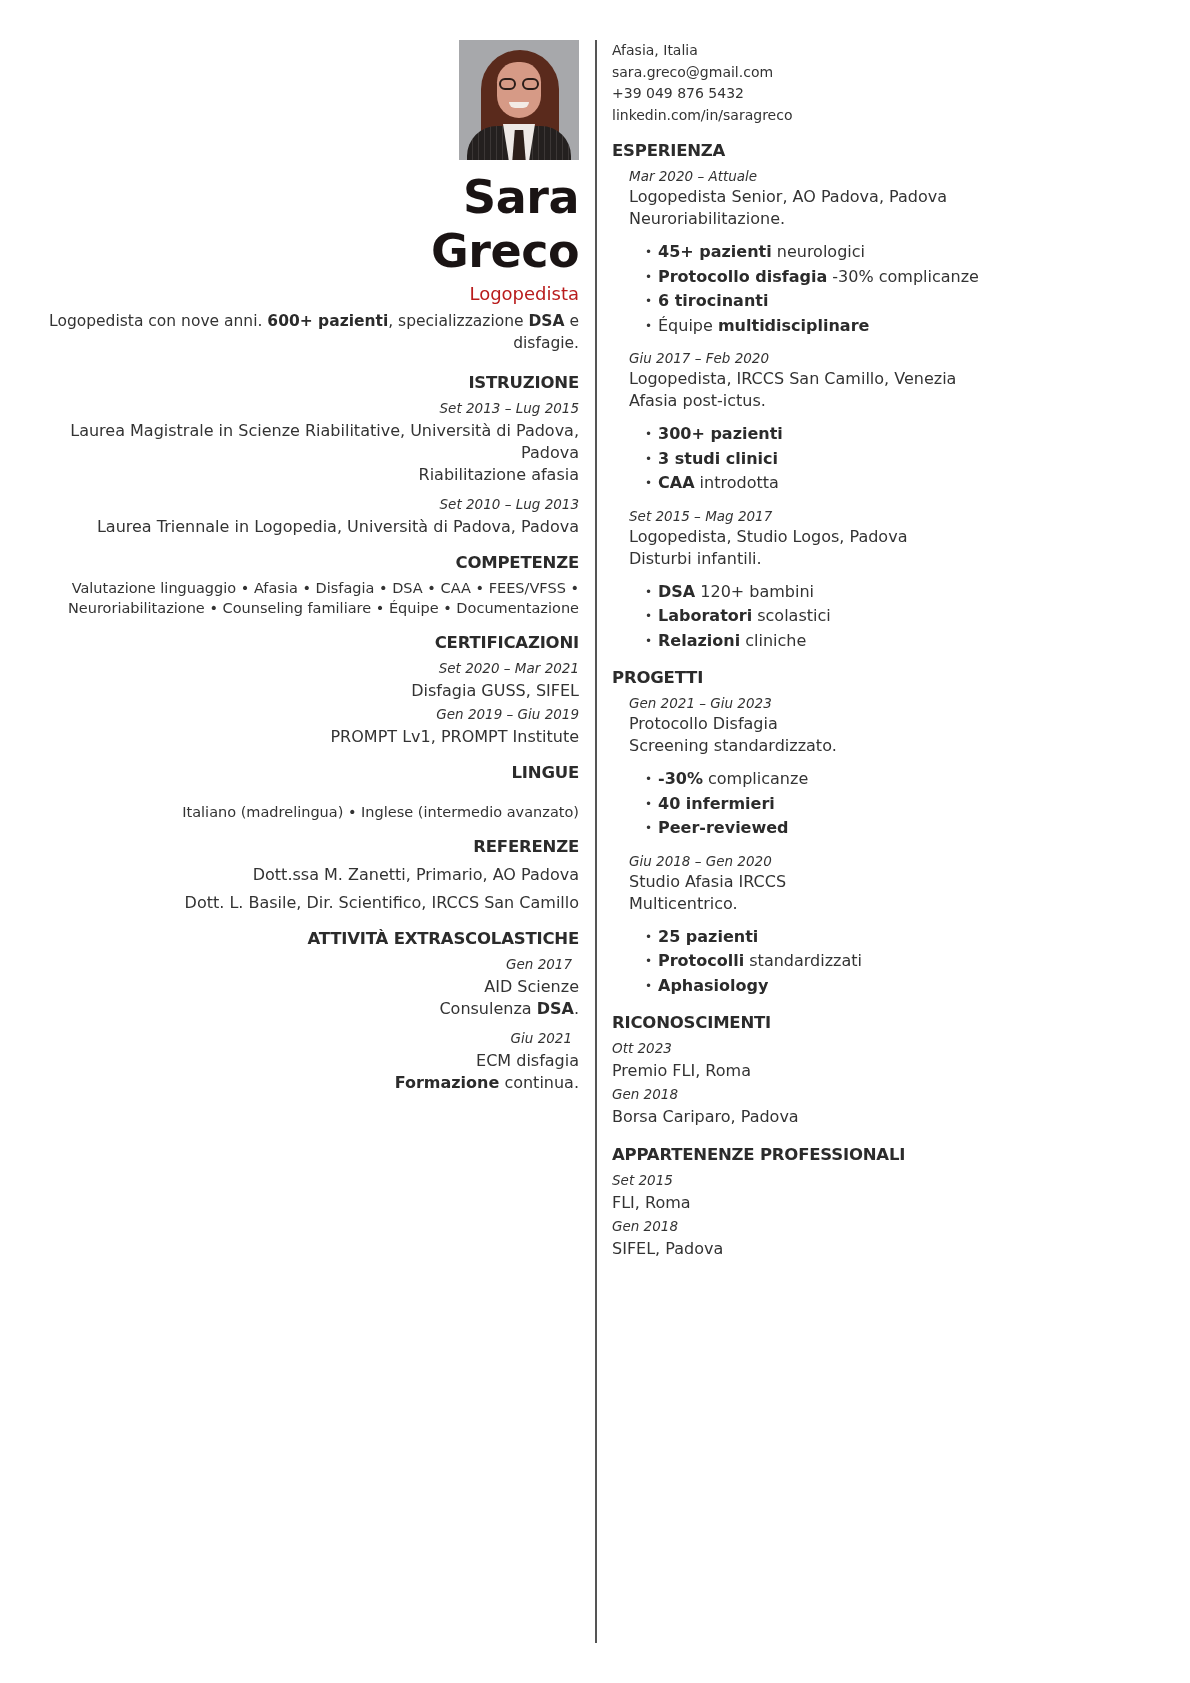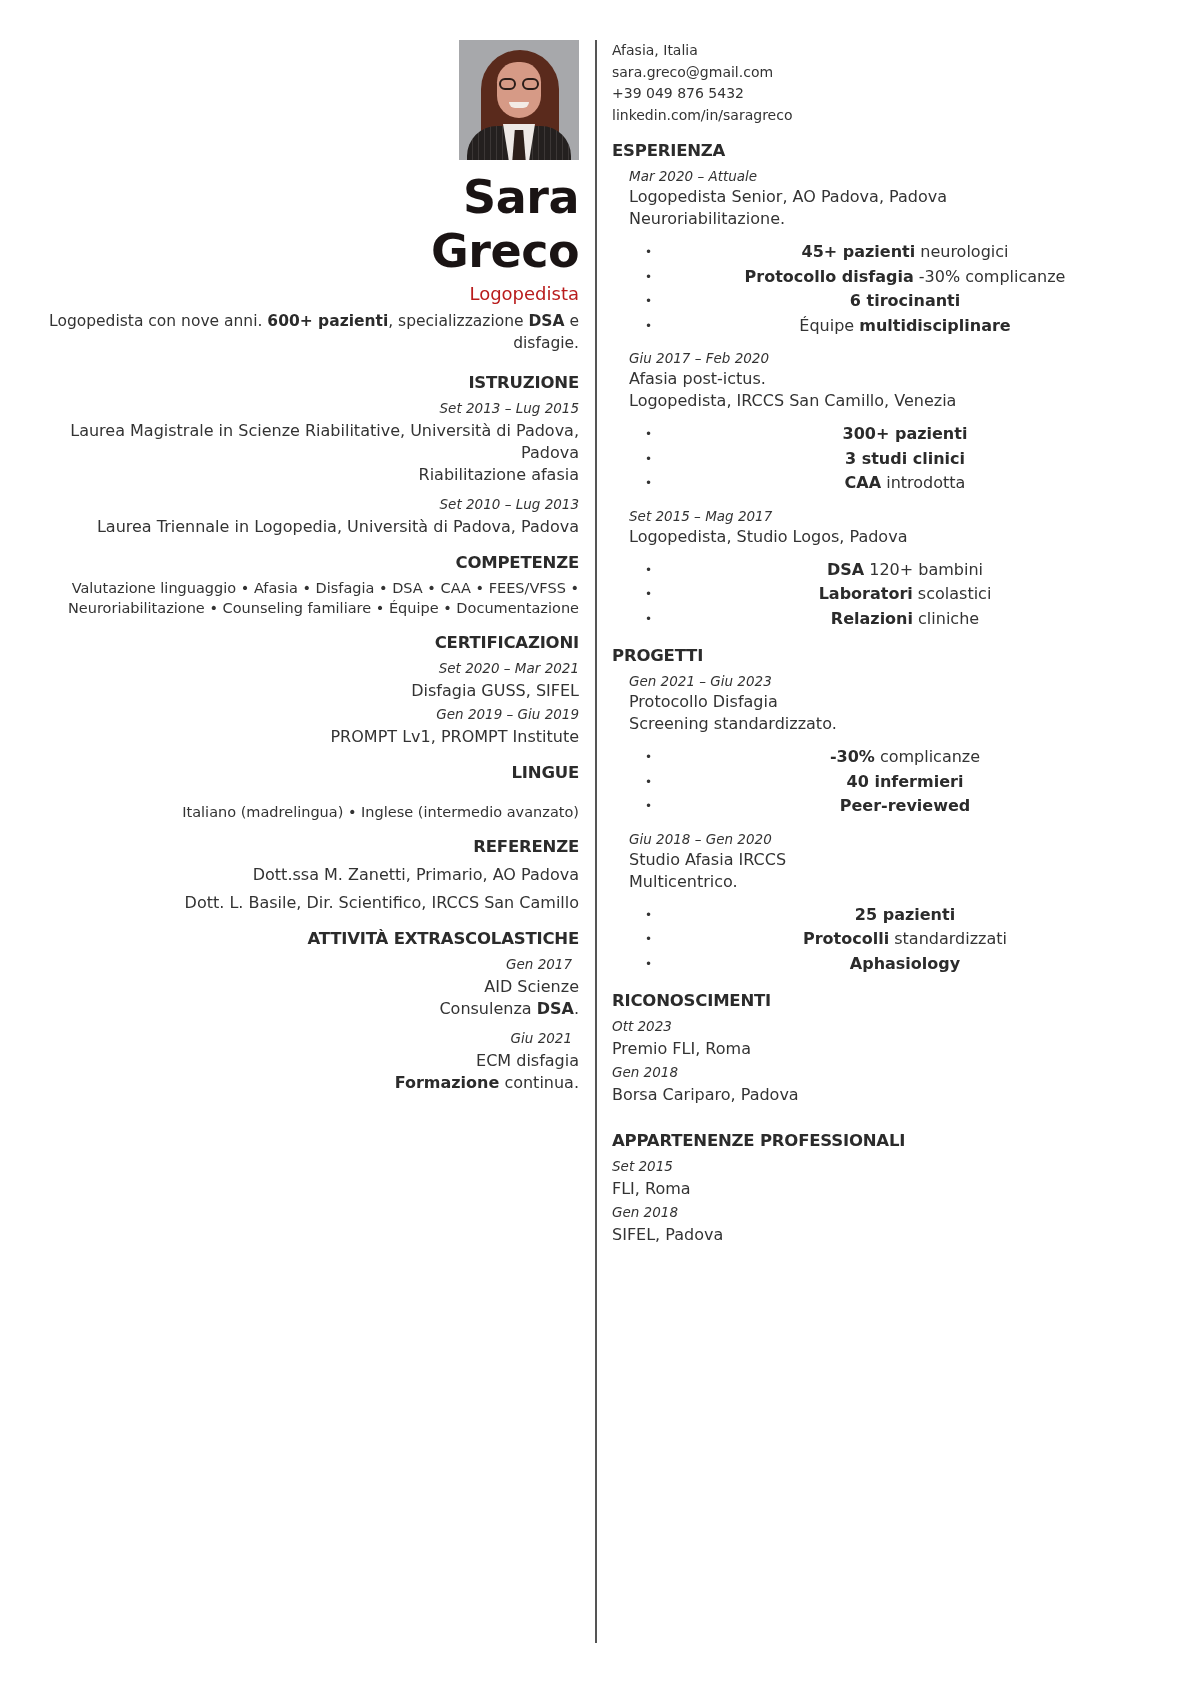--- a/index.html
+++ b/index.html
@@ -29,21 +29,21 @@
   .sec-h { font-weight: 700; font-size: 16.5px; line-height: 22px; color: #2b2b2b; letter-spacing: -0.2px; }
   .left-col .sec-h { margin-top: 14px; }
   .date { font-style: italic; font-size: 13.5px; line-height: 20px; color: #333; }
   .body { font-size: 16px; line-height: 22px; color: #333; }
   .small { font-size: 14.5px; line-height: 20px; color: #333; }
 
   .contact { font-size: 14px; line-height: 21.5px; color: #333; }
   .right-col .sec-h { margin-top: 12px; }
   .entry { margin-top: 4px; margin-left: 17px; }
   .entry + .entry { margin-top: 10px; }
-  .bullets { list-style: none; margin-top: 10px; padding-left: 16px; text-align: center; }
+  .bullets { list-style: none; margin-top: 10px; padding-left: 16px; }
   .bullets li { font-size: 16px; line-height: 24.5px; color: #333; position: relative; padding-left: 13px; }
   .bullets li::before { content: "•"; position: absolute; left: 0; top: 0; font-size: 12px; color: #333; }
 </style>
 </head>
 <body>
 
 <div class="divider"></div>
 
 <div class="left-col">
   <div class="photo" title="Foto profilo">
@@ -118,32 +118,33 @@
     <ul class="bullets">
       <li><span></span><b>45+ pazienti</b><span> neurologici</span></li>
       <li><span></span><b>Protocollo disfagia</b><span> -30% complicanze</span></li>
       <li><span></span><b>6 tirocinanti</b><span></span></li>
       <li><span>Équipe </span><b>multidisciplinare</b><span></span></li>
     </ul>
   </div>
 
   <div class="entry">
     <div class="date">Giu 2017 – Feb 2020</div>
+    <div class="body">Logopedista, IRCCS San Camillo, Venezia</div>
     <div class="body">Afasia post-ictus.</div>
-    <div class="body">Logopedista, IRCCS San Camillo, Venezia</div>
     <ul class="bullets">
       <li><span></span><b>300+ pazienti</b><span></span></li>
       <li><span></span><b>3 studi clinici</b><span></span></li>
       <li><span></span><b>CAA</b><span> introdotta</span></li>
     </ul>
   </div>
 
   <div class="entry">
     <div class="date">Set 2015 – Mag 2017</div>
     <div class="body">Logopedista, Studio Logos, Padova</div>
+    <div class="body">Disturbi infantili.</div>
     <ul class="bullets">
       <li><span></span><b>DSA</b><span> 120+ bambini</span></li>
       <li><span></span><b>Laboratori</b><span> scolastici</span></li>
       <li><span></span><b>Relazioni</b><span> cliniche</span></li>
     </ul>
   </div>
 
   <div class="sec-h" style="margin-top:14px">PROGETTI</div>
 
   <div class="entry">
@@ -167,18 +168,18 @@
       <li><span></span><b>Aphasiology</b><span></span></li>
     </ul>
   </div>
 
   <div class="sec-h" style="margin-top:14px">RICONOSCIMENTI</div>
   <div class="date" style="margin-top:4px">Ott 2023</div>
   <div class="body" style="margin-top:2px">Premio FLI, Roma</div>
   <div class="date" style="margin-top:2px">Gen 2018</div>
   <div class="body" style="margin-top:2px">Borsa Cariparo, Padova</div>
 
-  <div class="sec-h" style="margin-top:24px">APPARTENENZE PROFESSIONALI</div>
+  <div class="sec-h" style="margin-top:16px">APPARTENENZE PROFESSIONALI</div>
   <div class="date" style="margin-top:4px">Set 2015</div>
   <div class="body" style="margin-top:2px">FLI, Roma</div>
   <div class="date" style="margin-top:2px">Gen 2018</div>
   <div class="body" style="margin-top:2px">SIFEL, Padova</div>
 </div>
 
 </body></html>

